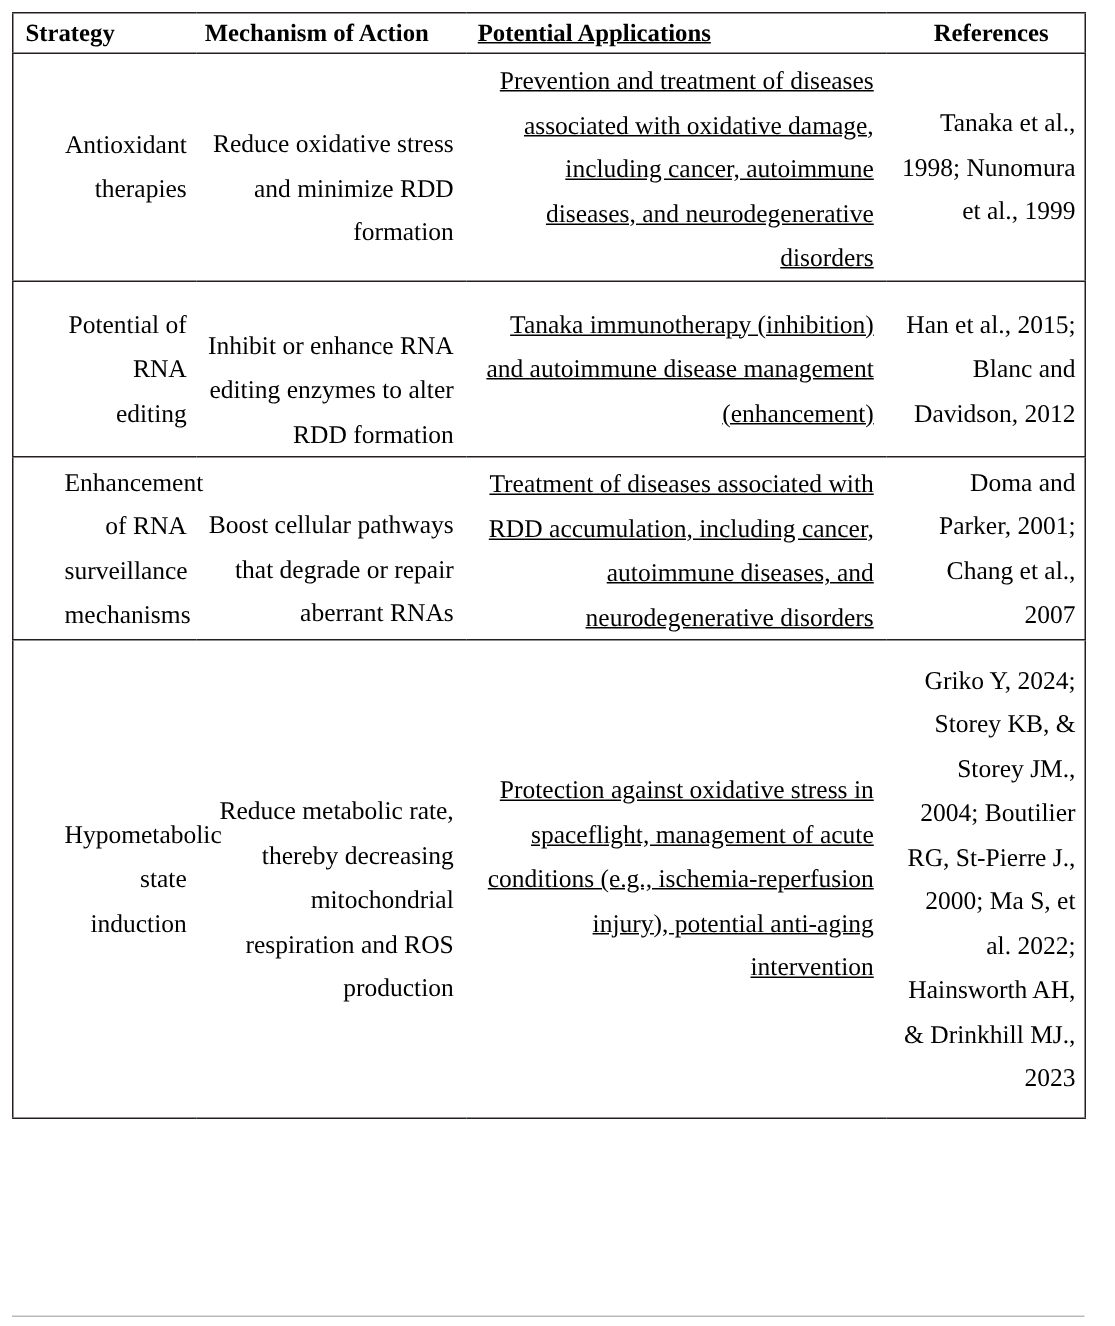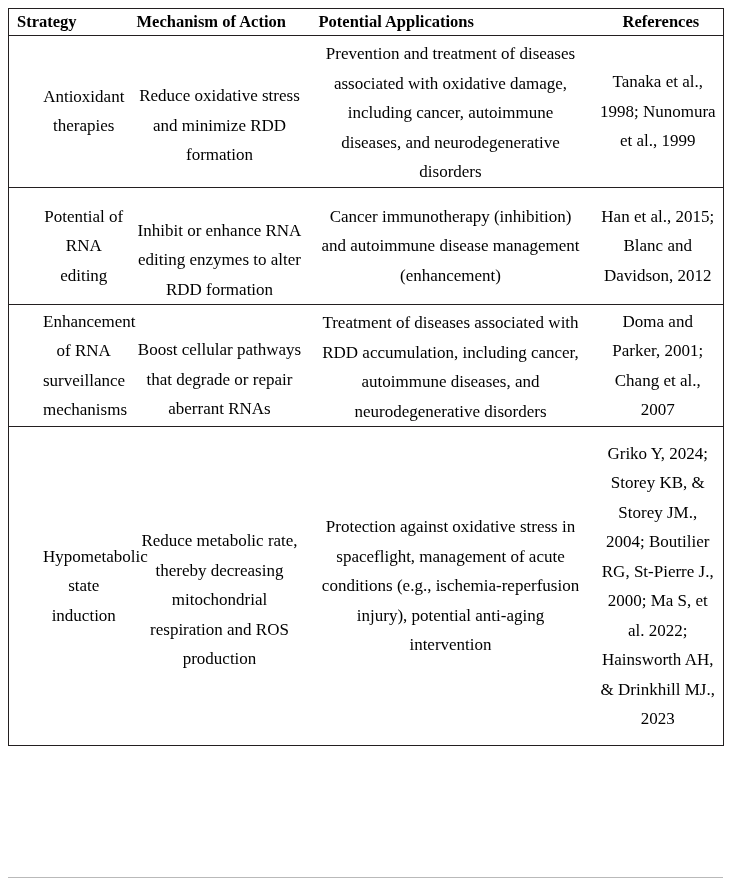--- a/index.html
+++ b/index.html
@@ -52,31 +52,31 @@
     vertical-align: middle;
     white-space: nowrap;
     font-size: 16.5px;
     line-height: 21px;
   }
 
   tbody td {
     border-bottom: 1.2px solid #231f20;
     padding: 0;
     vertical-align: middle;
-    text-align: center;
+    text-align: right;
   }
 
   tbody tr:last-child td {
     border-bottom: 1.4px solid #231f20;
   }
 
   
   .c1 { width: 122px; padding-left: 26px; }
   .c2 { width: 180px; }
-  .c3 { width: 280px; }
+  .c3 { width: 280px; text-decoration: underline; }
   .c4 { width: 133px; margin-top: 28px; }
 
   .cell-inner {
     display: block;
     padding: 0;
   }
 
   
   td.c1 .cell-inner { padding: 0 6px 0 8px; }
   td.c2 .cell-inner { padding: 0 8px 0 6px; margin-top: 28px; }
@@ -147,21 +147,21 @@
         </tr>
 
         <tr>
           <td class="c1 va-mid">
               <span class="cell-inner">Potential of RNA editing</span>
             </td>
           <td class="c2 va-mid">
               <span class="cell-inner">Inhibit or enhance RNA editing enzymes to alter RDD formation</span>
             </td>
           <td class="c3 va-mid">
-              <span class="cell-inner">Cancer immunotherapy (inhibition) and autoimmune disease management (enhancement)</span>
+              <span class="cell-inner">Tanaka immunotherapy (inhibition) and autoimmune disease management (enhancement)</span>
             </td>
           <td class="c4 va-mid">
               <span class="cell-inner">Han et al., 2015; Blanc and Davidson, 2012</span>
             </td>
         </tr>
 
         <tr>
           <td class="c1 va-mid">
               <span class="cell-inner">Enhancement of RNA surveillance mechanisms</span>
             </td>

